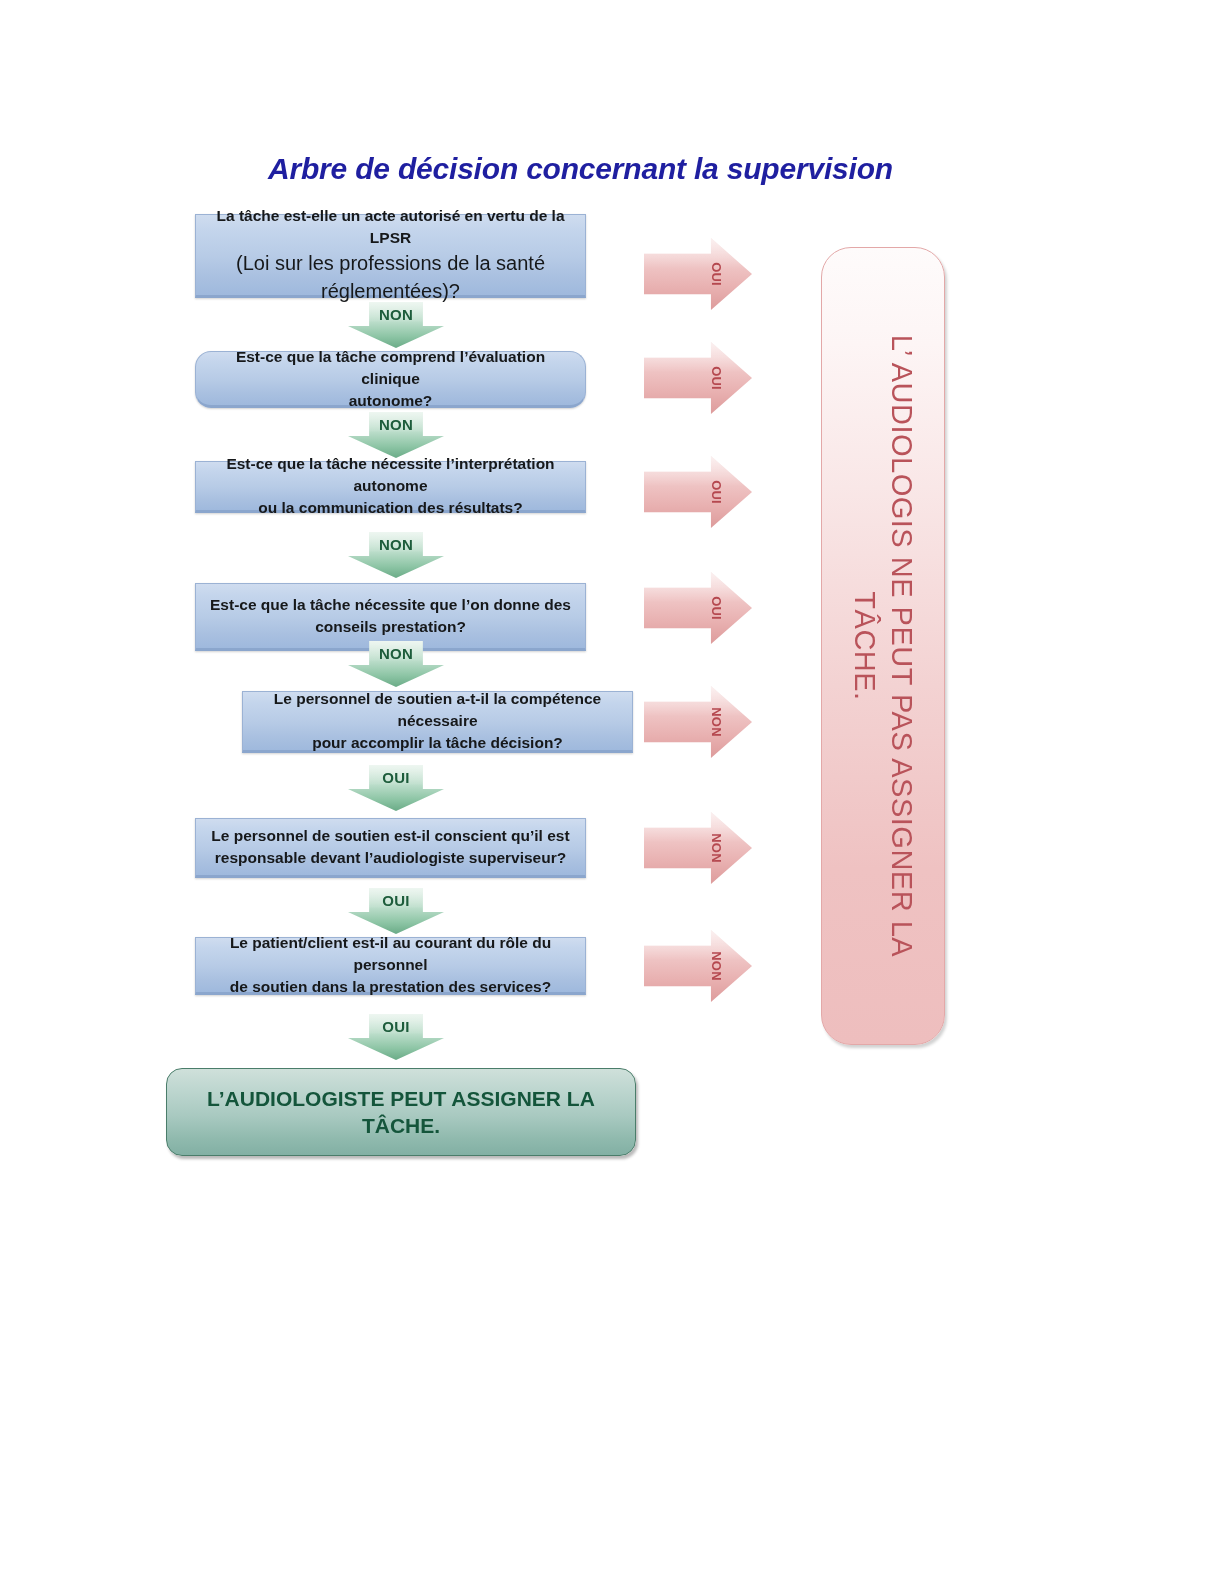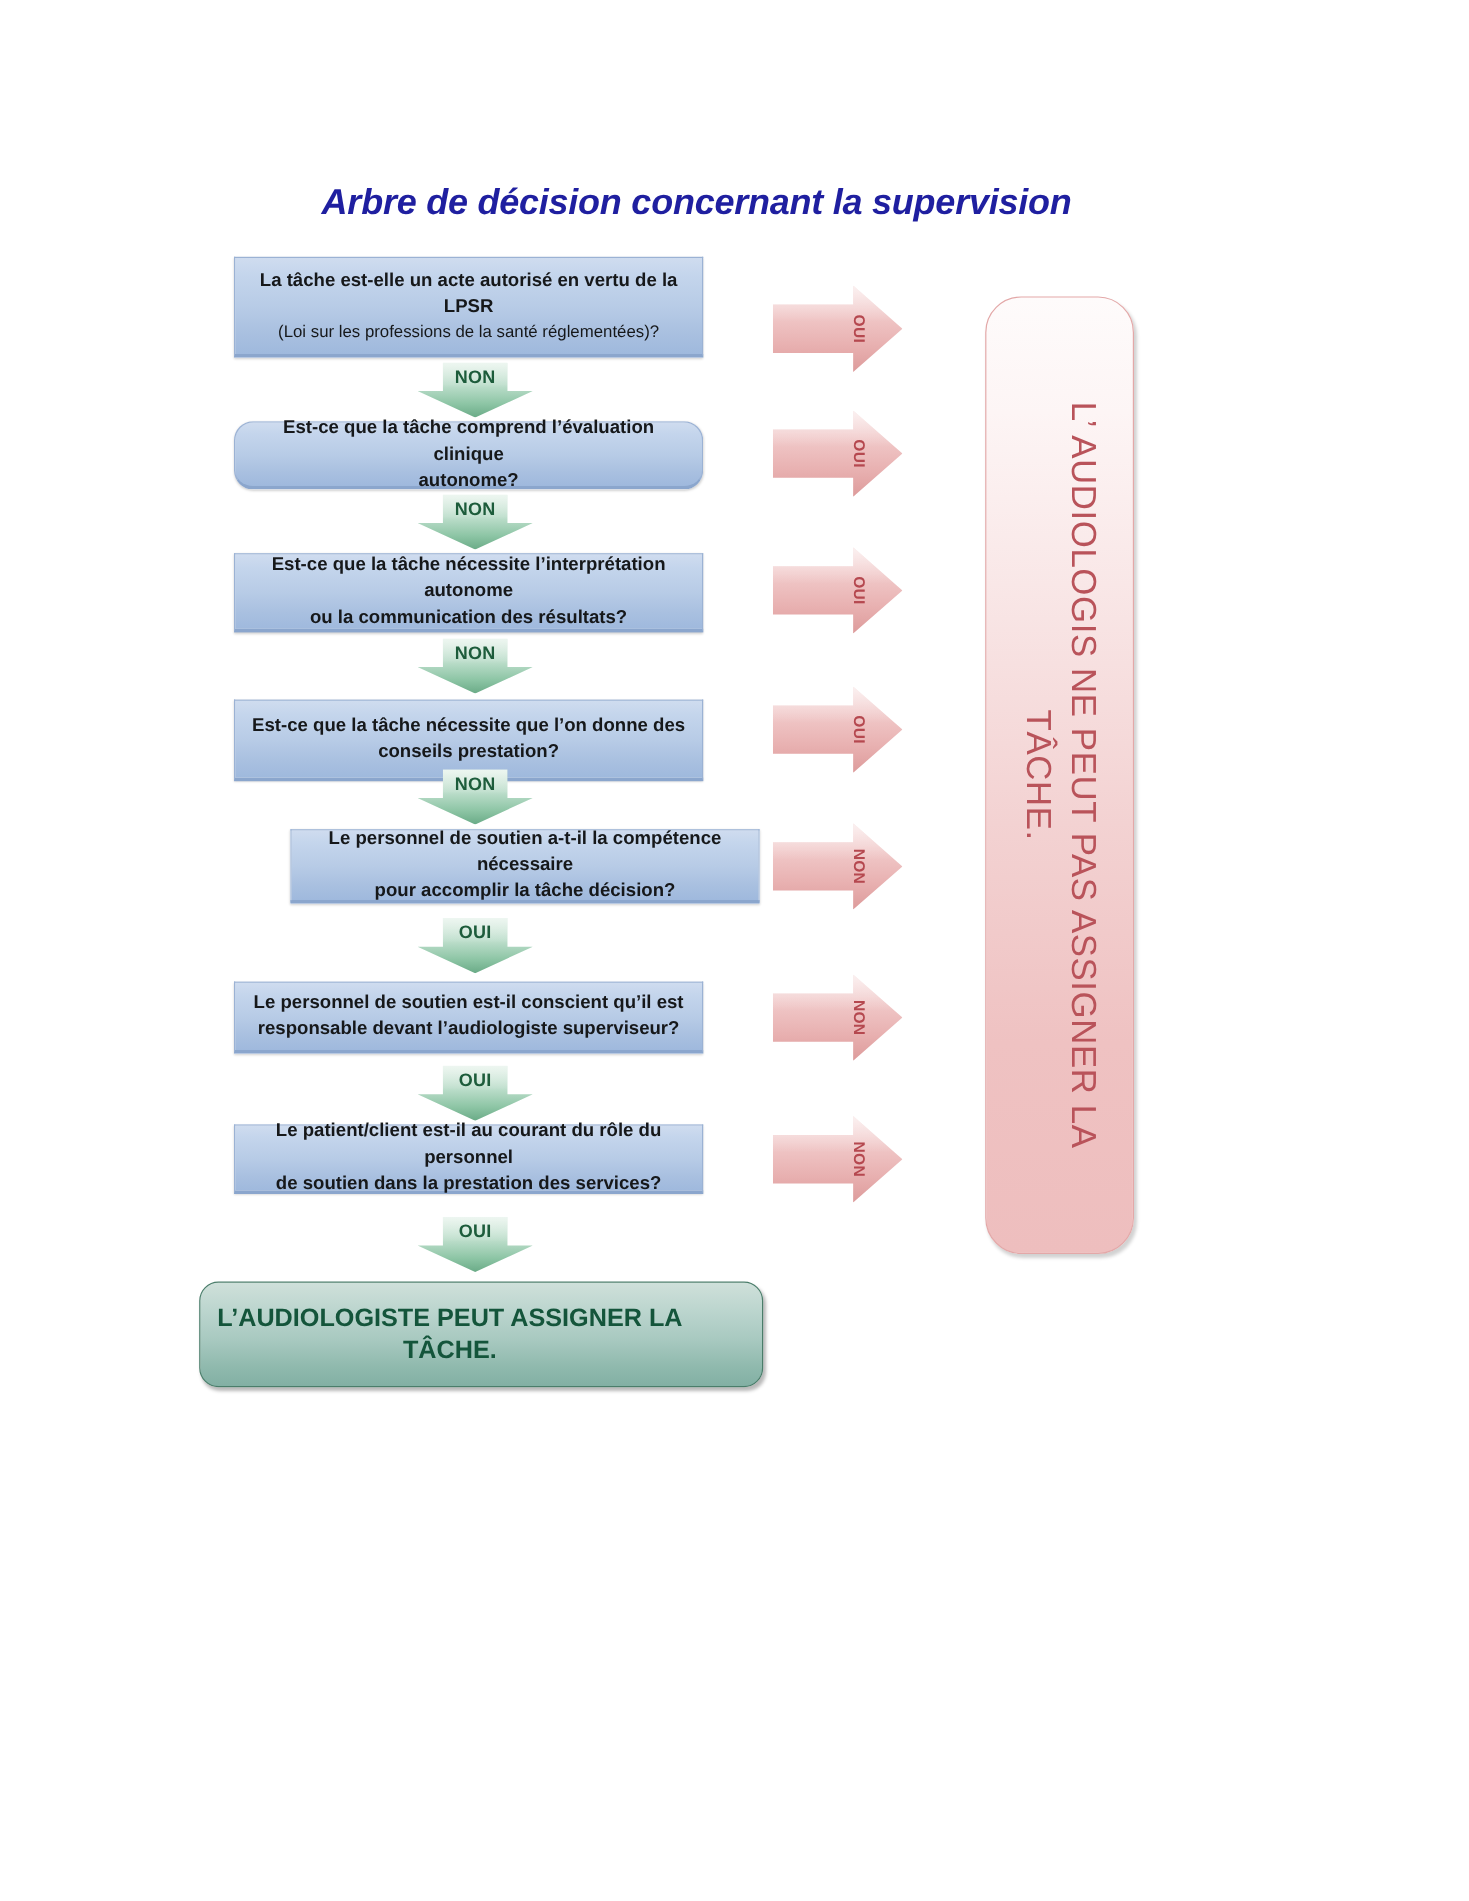--- a/index.html
+++ b/index.html
@@ -57,21 +57,21 @@
     text-align: center;
     color: #16181a;
     font-weight: bold;
     font-size: 15.5px;
     line-height: 1.42;
     padding: 4px 10px;
   }
   .qbox .l2 {
     display: block;
     font-weight: normal;
-    font-size: 14px;
+    font-size: 20px;
   }
   .qbox .inner { width: 100%; }
 
   
   .downarrow {
     position: absolute;
     width: 96px;
     height: 46px;
   }
   .downarrow .glyph {
@@ -185,20 +185,21 @@
     border-radius: 16px;
     background: linear-gradient(to bottom,
         #cfe0da 0%,
         #bdd6cf 25%,
         #a8c9c0 55%,
         #8fb9ad 82%,
         #82b0a4 100%);
     box-shadow: 2px 3px 3px rgba(0,0,0,0.28);
     display: flex;
     align-items: center;
+    justify-content: center;
     text-align: center;
     padding: 4px 14px;
   }
   #final-box .txt {
     font-size: 21px;
     font-weight: bold;
     color: #14553b;
     line-height: 1.3;
   }
 </style>
@@ -226,21 +227,21 @@
       <span>Est-ce que la tâche comprend l’évaluation clinique</span><br>
       <span>autonome?</span>
     </div>
   </div>
 
   <div class="downarrow" style="left:348px; top:412px;">
     <div class="glyph"></div>
     <div class="lbl">NON</div>
   </div>
 
-  <div class="qbox" style="left:195px; top:461px; width:391px; height:66px;">
+  <div class="qbox" style="left:195px; top:461px; width:391px; height:52px;">
     <div class="inner">
       <span>Est-ce que la tâche nécessite l’interprétation autonome</span><br>
       <span>ou la communication des résultats?</span>
     </div>
   </div>
 
   <div class="downarrow" style="left:348px; top:532px;">
     <div class="glyph"></div>
     <div class="lbl">NON</div>
   </div>

